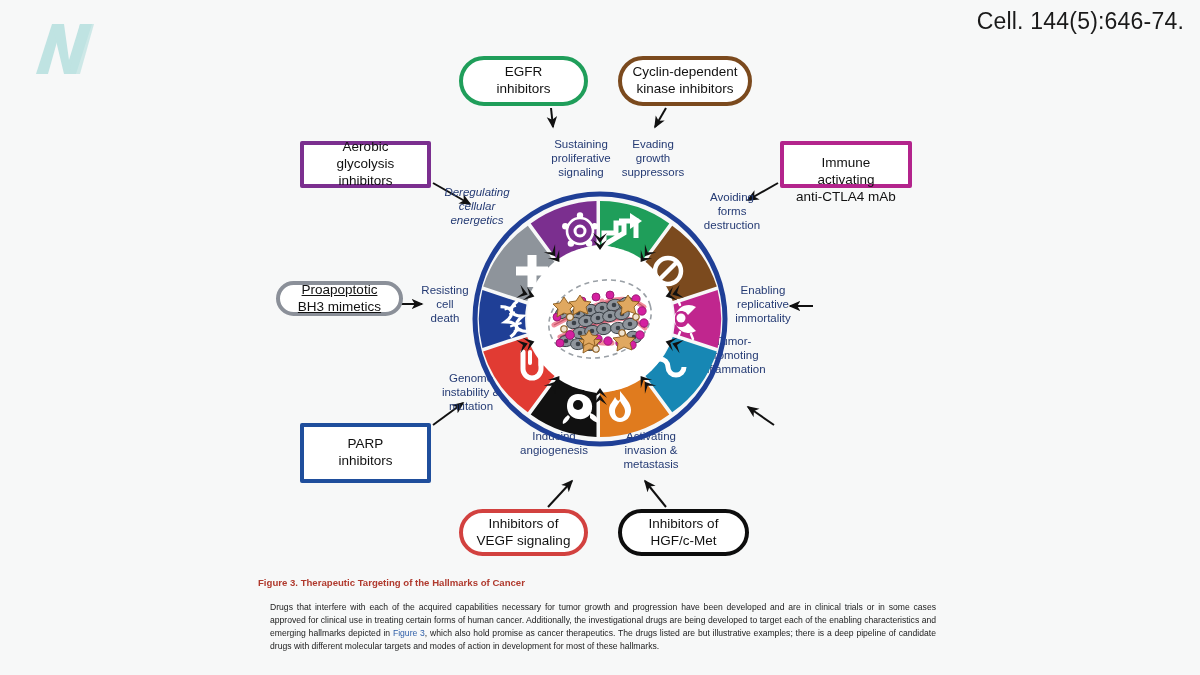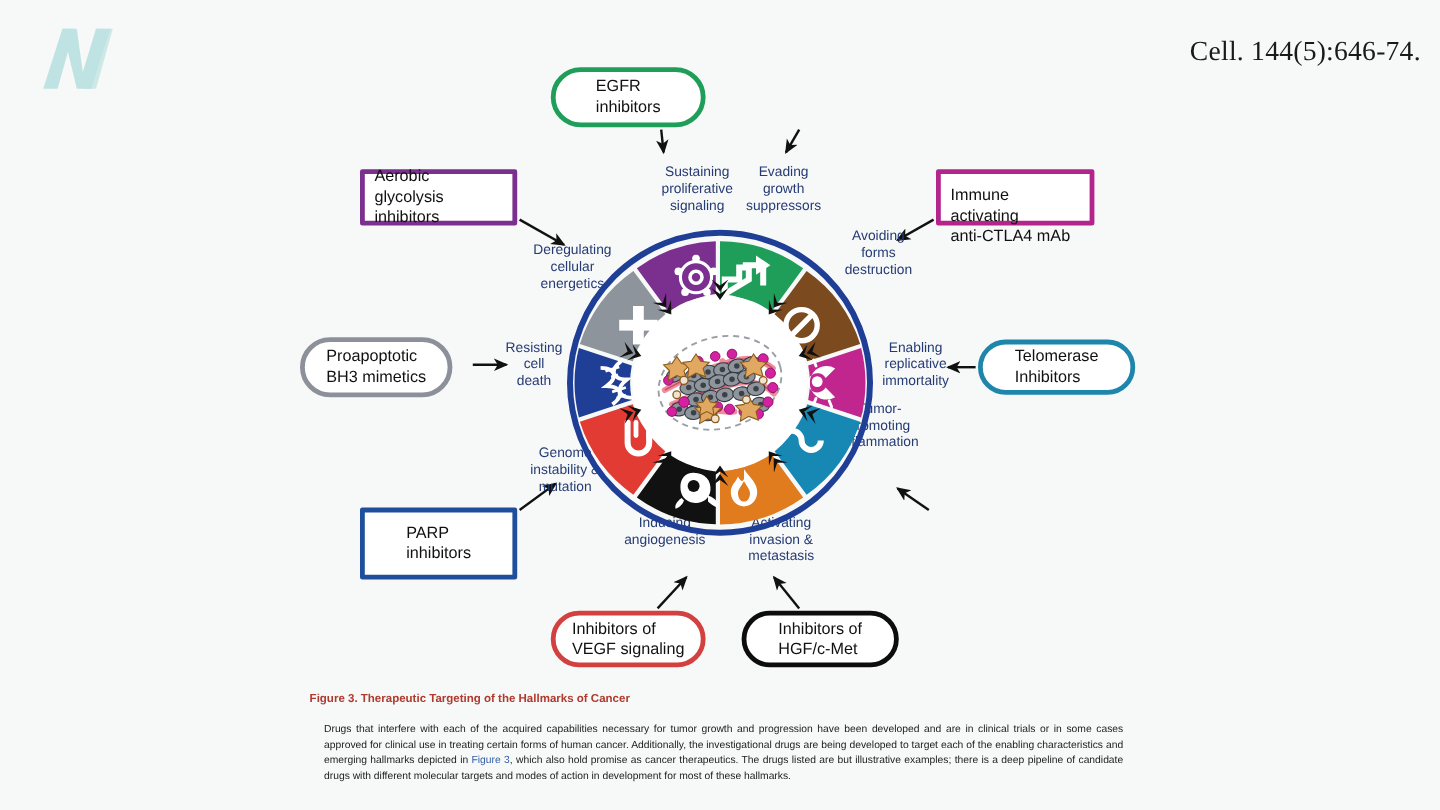--- a/index.html
+++ b/index.html
@@ -23,45 +23,45 @@
     top: 16px;
     width: 86px;
     height: 66px;
     pointer-events: none;
   }
 
   
   #citation {
     position: absolute;
     right: 16px;
-    top: 30px;
+    top: 8px;
     font-size: 23px;
     color: #1a1a1a;
     letter-spacing: 0.2px;
     white-space: nowrap;
-    font-family: Liberation Serif, serif;
   }
 
   
   #figure-stage {
     position: absolute;
     left: 0;
     top: 0;
     width: 1200px;
     height: 675px;
   }
 
   
   .drug-box {
     position: absolute;
     box-sizing: border-box;
     background: #ffffff;
     display: flex;
     align-items: center;
     justify-content: center;
+    text-align: center;
     color: #111111;
     font-size: 13.5px;
     line-height: 1.25;
     padding: 4px 8px;
     border-style: solid;
   }
   .drug-box.rounded { border-radius: 40px; }
   .drug-box.rect    { border-radius: 2px; }
 
   
@@ -139,40 +139,40 @@
       <path d="M548,507 L572,481"></path>
       <path d="M666,507 L645,481"></path>
     </g>
   </svg>
 
   <div class="drug-box rounded" style="left:459px;top:56px;width:129px;height:50px;border-width:4px;border-color:#1f9e5a;">
     <span style="white-space:pre-line;">EGFR
 inhibitors</span>
   </div>
 
+  <div class="drug-box rounded" style="left:618px;top:56px;width:134px;height:50px;border-width:4px;border-color:#7b4a1e;">
+    <span style="white-space:pre-line;">Cyclin-dependent
+kinase inhibitors</span>
+  </div>
 
   <div class="drug-box rect" style="left:300px;top:141px;width:131px;height:47px;border-width:4px;border-color:#7b2f8f;">
     <span style="white-space:pre-line;">Aerobic glycolysis
 inhibitors</span>
   </div>
 
   <div class="drug-box rect" style="left:780px;top:141px;width:132px;height:47px;border-width:4px;border-color:#b3248c;">
     <span style="white-space:pre-line;margin-top:32px;">Immune activating
 anti-CTLA4 mAb</span>
   </div>
 
-  <div class="drug-box rounded" style="left:250px;top:281px;width:127px;height:50px;border-width:4px;border-color:#8b9099;">
+  <div class="drug-box rounded" style="left:276px;top:281px;width:127px;height:35px;border-width:4px;border-color:#8b9099;text-decoration:underline;">
     <span style="white-space:pre-line;">Proapoptotic
 BH3 mimetics</span>
   </div>
 
-  <div class="drug-box rounded" style="left:815px;top:283px;width:131px;height:46px;border-width:4px;border-color:#1f86ab;">
-    <span style="white-space:pre-line;">Telomerase
-Inhibitors</span>
-  </div>
 
   <div class="drug-box rect" style="left:300px;top:423px;width:131px;height:60px;border-width:4px;border-color:#1f4e9c;">
     <span style="white-space:pre-line;">PARP
 inhibitors</span>
   </div>
 
 
   <div class="drug-box rounded" style="left:459px;top:509px;width:129px;height:47px;border-width:4px;border-color:#d2413f;">
     <span style="white-space:pre-line;">Inhibitors of
 VEGF signaling</span>
@@ -202,21 +202,21 @@
 invasion &amp;
 metastasis</div>
   <div class="hallmark-label" style="left:512px;top:429px;width:84px;">Inducing
 angiogenesis</div>
   <div class="hallmark-label" style="left:430px;top:371px;width:82px;">Genome
 instability &amp;
 mutation</div>
   <div class="hallmark-label" style="left:412px;top:283px;width:66px;">Resisting
 cell
 death</div>
-  <div class="hallmark-label" style="left:435px;top:202px;width:84px;">Deregulating
+  <div class="hallmark-label" style="left:435px;top:185px;width:84px;font-style:italic;">Deregulating
 cellular
 energetics</div>
 
   <svg id="wheel" viewBox="0 0 256 256" xmlns="http://www.w3.org/2000/svg">
 
     <circle cx="128" cy="128" r="125" fill="none" stroke="#1f3f96" stroke-width="5"></circle>
 
     <g>
 
       <path fill="#1f9e5a" d="M 128 10 A 118 118 0 0 1 197.3 32.5 L 169.6 70.4 A 74 74 0 0 0 128 54 Z"></path>

